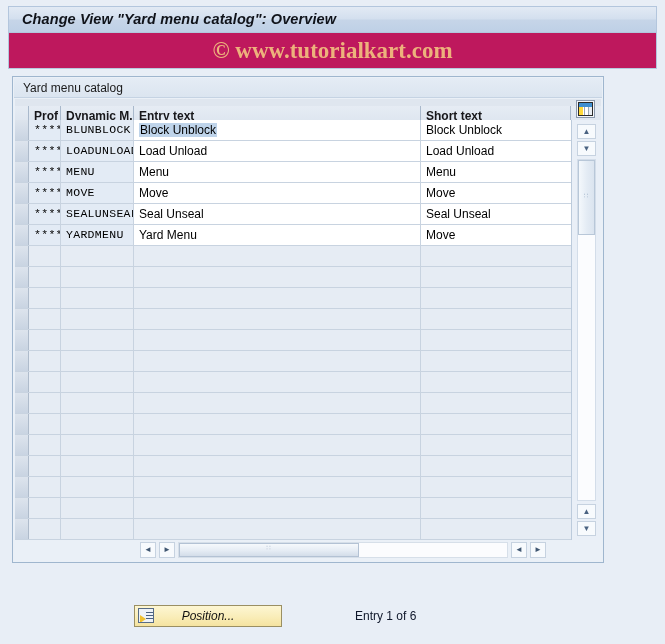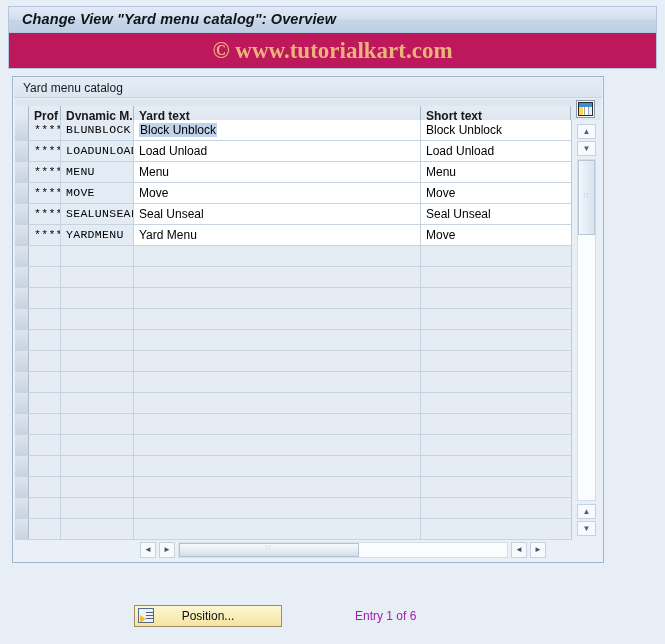--- a/index.html
+++ b/index.html
@@ -341,20 +341,21 @@
   #position-button {
     position: absolute;
     left: 134px;
     top: 605px;
     width: 148px;
     height: 22px;
     background: linear-gradient(to bottom, #fdf6d3 0%, #f9edb8 55%, #f5e3a0 100%);
     border: 1px solid #9a8f63;
     box-sizing: border-box;
     cursor: pointer;
+    font-style: italic;
   }
   #position-button .btn-label {
     position: absolute;
     left: 0; right: 0;
     top: 3px;
     text-align: center;
     font-size: 12px;
     color: #111;
   }
   #pos-icon {
@@ -378,21 +379,21 @@
     width: 0; height: 0;
     border-top: 4px solid transparent;
     border-bottom: 4px solid transparent;
     border-left: 6px solid #f0c030;
   }
   #entry-status {
     position: absolute;
     left: 355px;
     top: 609px;
     font-size: 12px;
-    color: #a21caf;
+    color: #0f172a;
     white-space: nowrap;
   }
 </style>
 </head>
 <body>
 
 <div id="titlebar">
   <div class="title-text">Change View "Yard menu catalog": Overview</div>
 </div>
 
@@ -405,21 +406,21 @@
   <div id="panel-header">
     <div class="panel-title">Yard menu catalog</div>
   </div>
 
   <div id="grid-wrap">
 
     <div id="col-header">
       <div class="hcell selall"></div>
       <div class="hcell c-prof">Prof</div>
       <div class="hcell c-dyn">Dynamic M...</div>
-      <div class="hcell c-long">Yard text</div>
+      <div class="hcell c-long">Entry text</div>
       <div class="hcell c-short">Short text</div>
       <div class="hcell c-pad"></div>
     </div>
 
     <div id="colcfg">
       <div class="ic">
         <div class="top"></div>
           <div class="c1"></div>
           <div class="c2"></div>
           <div class="c3"></div>

